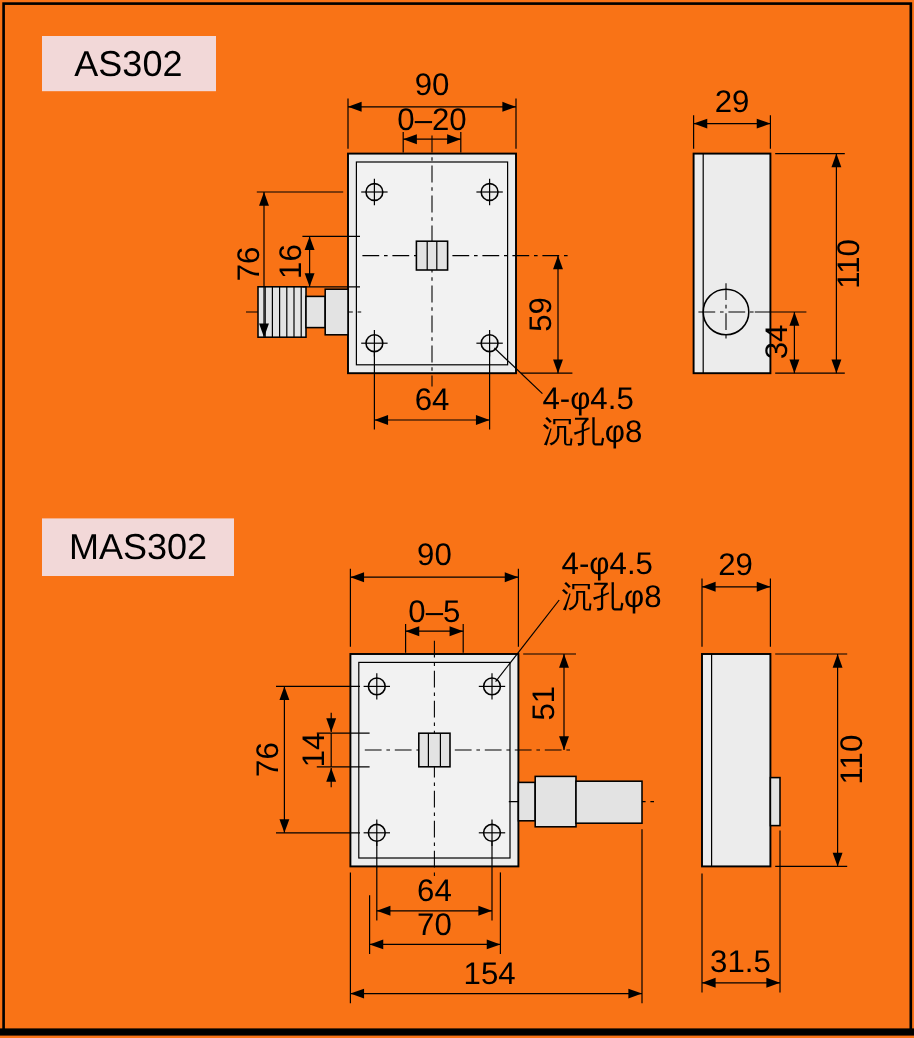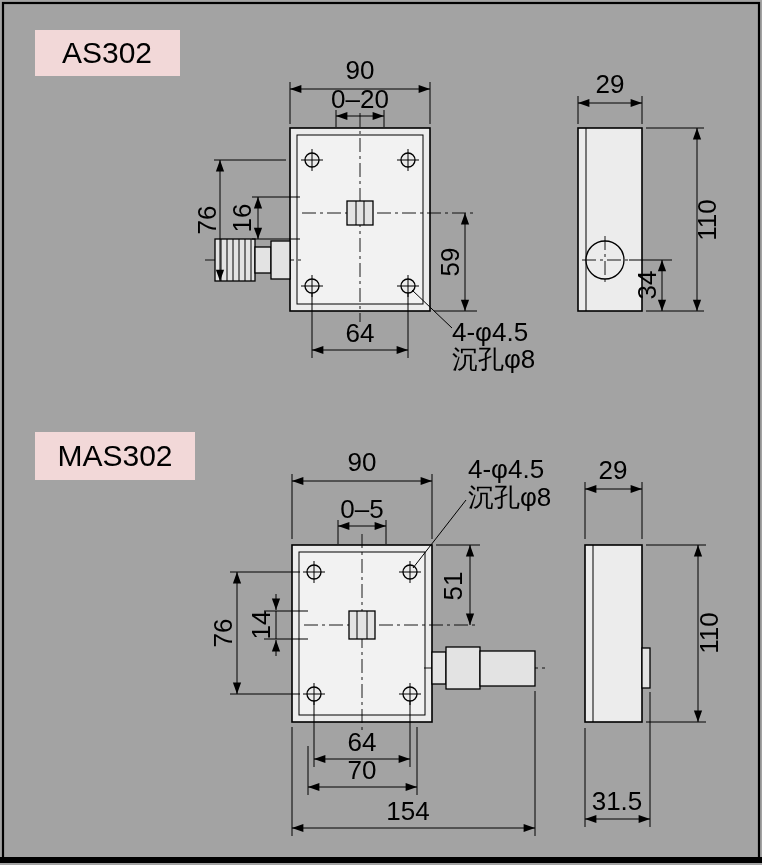--- a/index.html
+++ b/index.html
@@ -1,16 +1,16 @@
 <!DOCTYPE html>
 <html><head>
 <meta charset="utf-8">
 <style>
   html,body{margin:0;padding:0;background:#ffffff;}
-  .stage{width:762px;height:865px;position:relative;background:#a3a3a3;}
+  .stage{width:762px;height:865px;position:relative;background:#f97316;}
   svg{display:block;font-family:"Liberation Sans",sans-serif;}
   .plate{fill:#ececec;stroke:#000;stroke-width:1.6;}
   .plate-inner{fill:#f2f2f2;stroke:#000;stroke-width:1;}
   .part{fill:#e3e3e3;stroke:#000;stroke-width:1.3;}
   .thin{stroke:#000;stroke-width:1;fill:none;}
   .cl{stroke:#000;stroke-width:0.9;stroke-dasharray:14 4 3 4;fill:none;}
   .ext{stroke:#000;stroke-width:1;}
   .dim{stroke:#000;stroke-width:1;}
   .screw{fill:#ececec;stroke:#000;stroke-width:1.3;}
   .dim-text{font-size:26px;fill:#000;}

